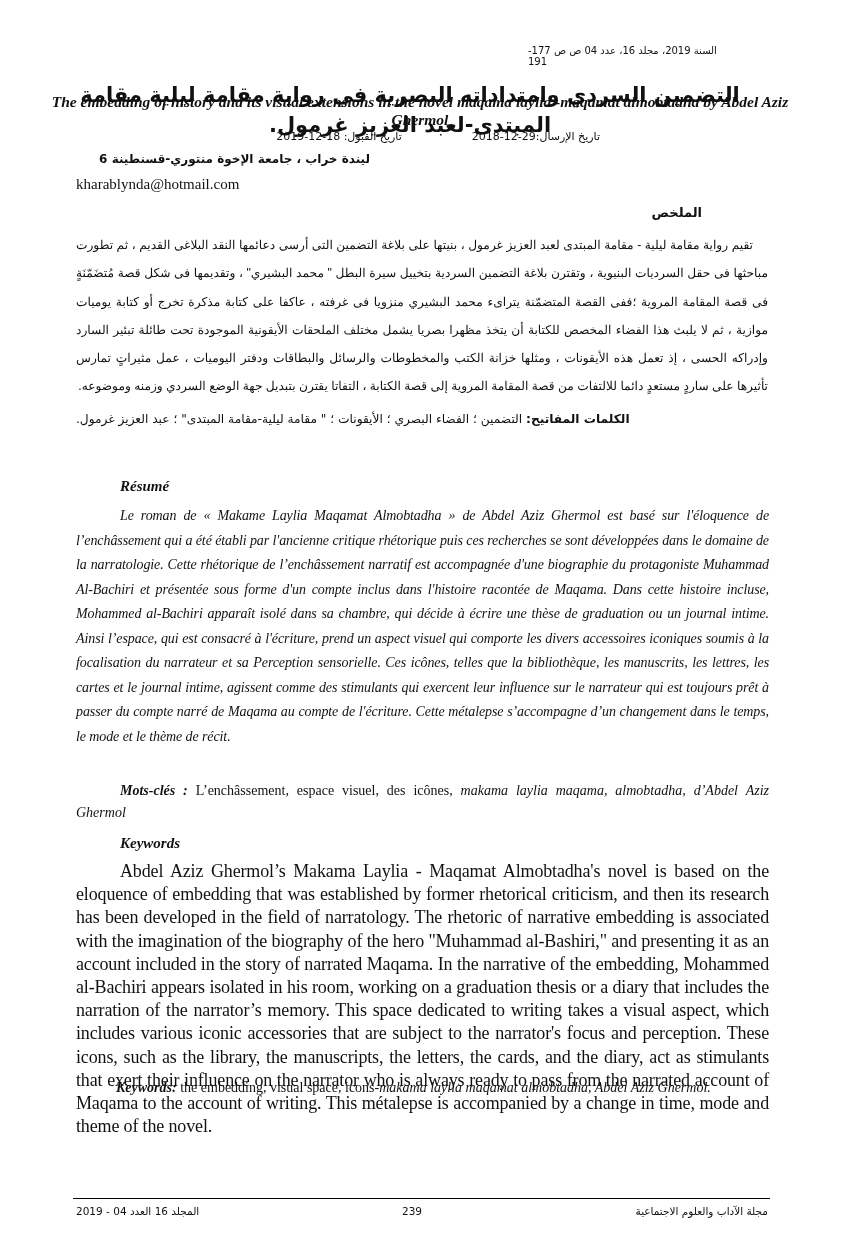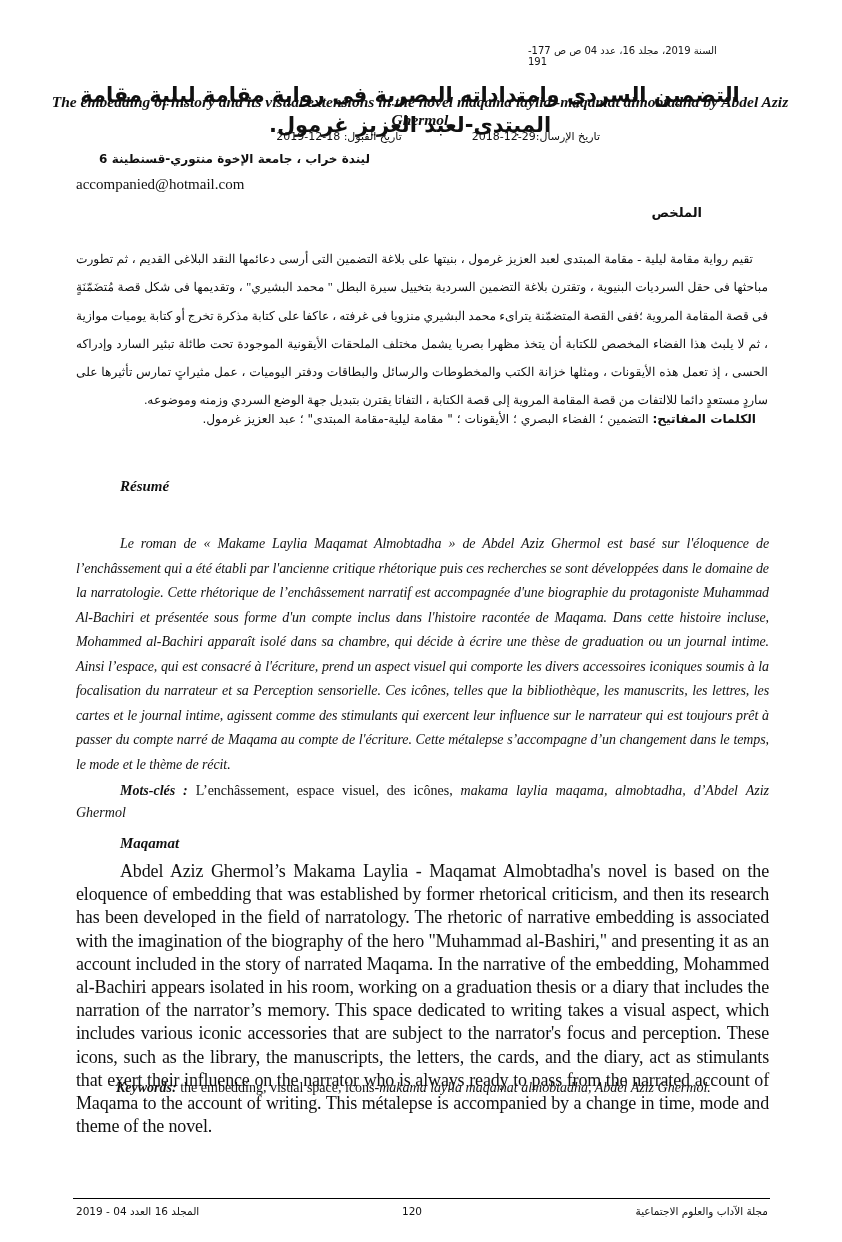--- a/index.html
+++ b/index.html
@@ -93,50 +93,49 @@
       font-weight: bold;
       font-size: 13px;
     }
 
     .ar-abstract {
       top: 231px;
       left: 76px;
       width: 692px;
       direction: rtl;
       text-align: justify;
-      font-family: Liberation Serif, serif;
+      font-family: Liberation Sans, sans-serif;
       font-size: 12.2px;
       line-height: 28.3px;
       text-indent: 15px;
-      margin-top: 14px;
     }
 
     .ar-keywords {
       top: 412px;
       left: 76px;
       width: 680px;
       direction: rtl;
-      text-align: right;
+      text-align: left;
       font-family: "DejaVu Sans", sans-serif;
       font-size: 12.2px;
       font-weight: bold;
     }
     .ar-keywords .kw-label { font-weight: bold; }
     .ar-keywords .kw-text { font-weight: normal; }
 
     .section-heading {
       left: 120px;
       font-family: "Liberation Serif", serif;
       font-style: italic;
       font-weight: bold;
       font-size: 15px;
     }
 
     .fr-abstract {
-      top: 532px;
+      top: 504px;
       left: 76px;
       width: 693px;
       text-align: justify;
       font-family: "Liberation Serif", serif;
       font-style: italic;
       font-size: 14px;
       line-height: 24.5px;
       text-indent: 44px;
       letter-spacing: -0.1px;
     }
@@ -208,41 +207,41 @@
 
 <div class="abs title-ar">التضمين السردي وامتداداته البصرية في رواية مقامة ليلية مقامة المبتدى-لعبد العزيز غرمول.</div>
 <div class="abs title-en">The embedding of history and its visual extensions in the novel maqama laylia -maqamat almobtadha by Abdel Aziz Ghermol</div>
 
 <div class="abs dates">
   <span>تاريخ الإرسال:29-12-2018</span>
   <span>تاريخ القبول: 18-12-2019</span>
 </div>
 
 <div class="abs author">ليندة خراب ، جامعة الإخوة منتوري-قسنطينة 6</div>
-<div class="abs email">accompanied@hotmail.com</div>
+<div class="abs email">kharablynda@hotmail.com</div>
 
 <div class="abs ar-heading">الملخص</div>
 <div class="abs ar-abstract">تقيم رواية مقامة ليلية - مقامة المبتدى لعبد العزيز غرمول ، بنيتها على بلاغة التضمين التى أرسى دعائمها النقد البلاغى القديم ، ثم تطورت مباحثها فى حقل السرديات البنيوية ، وتقترن بلاغة التضمين السردية بتخييل سيرة البطل " محمد البشيري" ، وتقديمها فى شكل قصة مُتضَمّنَةٍ فى قصة المقامة المروية ؛ففى القصة المتضمّنة يتراىء محمد البشيري منزويا فى غرفته ، عاكفا على كتابة مذكرة تخرج أو كتابة يوميات موازية ، ثم لا يلبث هذا الفضاء المخصص للكتابة أن يتخذ مظهرا بصريا يشمل مختلف الملحقات الأيقونية الموجودة تحت طائلة تبئير السارد وإدراكه الحسى ، إذ تعمل هذه الأيقونات ، ومثلها خزانة الكتب والمخطوطات والرسائل والبطاقات ودفتر اليوميات ، عمل مثيراتٍ تمارس تأثيرها على ساردٍ مستعدٍ دائما للالتفات من قصة المقامة المروية إلى قصة الكتابة ، التفاتا يقترن بتبديل جهة الوضع السردي وزمنه وموضوعه.</div>
 
 <div class="abs ar-keywords">
   <span class="kw-label">الكلمات المفاتيح:</span><span class="kw-text"> التضمين ؛ الفضاء البصري ؛ الأيقونات ؛ " مقامة ليلية-مقامة المبتدى" ؛ عبد العزيز غرمول.</span>
 </div>
 
 <div class="abs section-heading" style="top:478px;">Résumé</div>
 <div class="abs fr-abstract">Le roman de « Makame Laylia Maqamat Almobtadha » de Abdel Aziz Ghermol est basé sur l'éloquence de l’enchâssement qui a été établi par l'ancienne critique rhétorique puis ces recherches se sont développées dans le domaine de la narratologie. Cette rhétorique de l’enchâssement narratif est accompagnée d'une biographie du protagoniste Muhammad Al-Bachiri et présentée sous forme d'un compte inclus dans l'histoire racontée de Maqama.  Dans cette histoire incluse, Mohammed al-Bachiri apparaît isolé dans sa chambre, qui décide à écrire une thèse de graduation ou un journal intime. Ainsi l’espace, qui est consacré à l'écriture, prend un aspect visuel qui comporte les divers accessoires iconiques soumis à la focalisation du narrateur et sa Perception sensorielle. Ces icônes, telles que la bibliothèque, les manuscrits, les lettres, les cartes et le journal intime, agissent comme des stimulants qui exercent leur influence sur le narrateur qui est toujours prêt à passer du compte narré de Maqama au compte de l'écriture. Cette métalepse s’accompagne d’un changement dans le temps, le mode et le thème de récit.</div>
 
 <div class="abs fr-keywords">
   <span class="kw-label">Mots-clés :</span><span> L’enchâssement, espace visuel, des icônes, </span><span class="kw-italic">makama laylia maqama, almobtadha, d’Abdel Aziz Ghermol</span>
 </div>
 
-<div class="abs section-heading" style="top:835px;">Maqamat</div>
+<div class="abs section-heading" style="top:835px;">Keywords</div>
 <div class="abs en-abstract">Abdel Aziz Ghermol’s Makama Laylia - Maqamat Almobtadha's novel is based on the eloquence of embedding that was established by former rhetorical criticism, and then its research has been developed in the field of narratology. The rhetoric of narrative embedding is associated with the imagination of the biography of the hero "Muhammad al-Bashiri," and presenting it as an account included in the story of narrated Maqama. In the narrative of the embedding, Mohammed al-Bachiri appears isolated in his room, working on a graduation thesis or a diary that includes the narration of the narrator’s memory. This space dedicated to writing takes a visual aspect, which includes various iconic accessories that are subject to the narrator's focus and perception. These icons, such as the library, the manuscripts, the letters, the cards, and the diary, act as stimulants that exert their influence on the narrator who is always ready to pass from the narrated account of Maqama to the account of writing. This métalepse is accompanied by a change in time, mode and theme of the novel.</div>
 
 <div class="abs en-keywords">
   <span class="kw-label">Keywords:</span><span> the embedding, visual space, icons-</span><span class="kw-italic">makama laylia maqamat almobtadha, Abdel Aziz Ghermol.</span>
 </div>
 
 <div class="abs footer-rule"></div>
 <div class="abs footer">
   <span class="f-left">المجلد 16 العدد 04 - 2019</span>
-  <span class="f-center">120</span>
+  <span class="f-center">239</span>
   <span class="f-right">مجلة الآداب والعلوم الاجتماعية</span>
 </div>
 
 </body></html>

